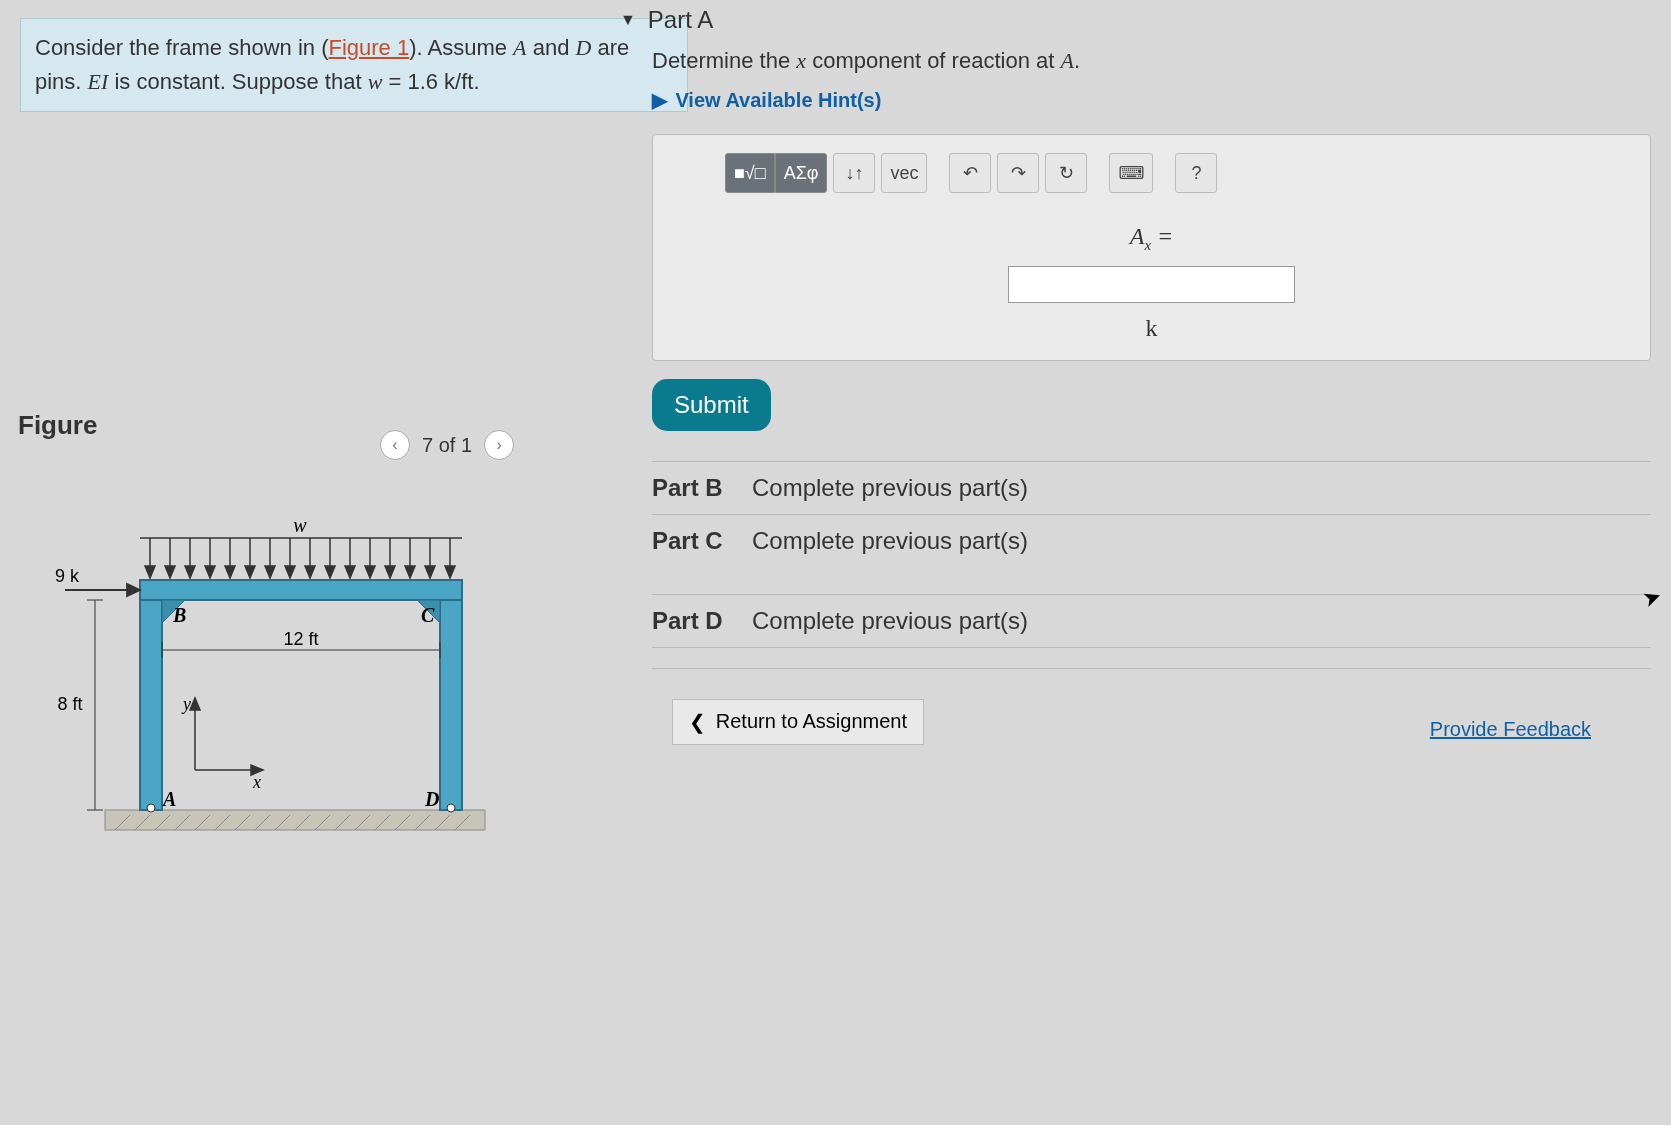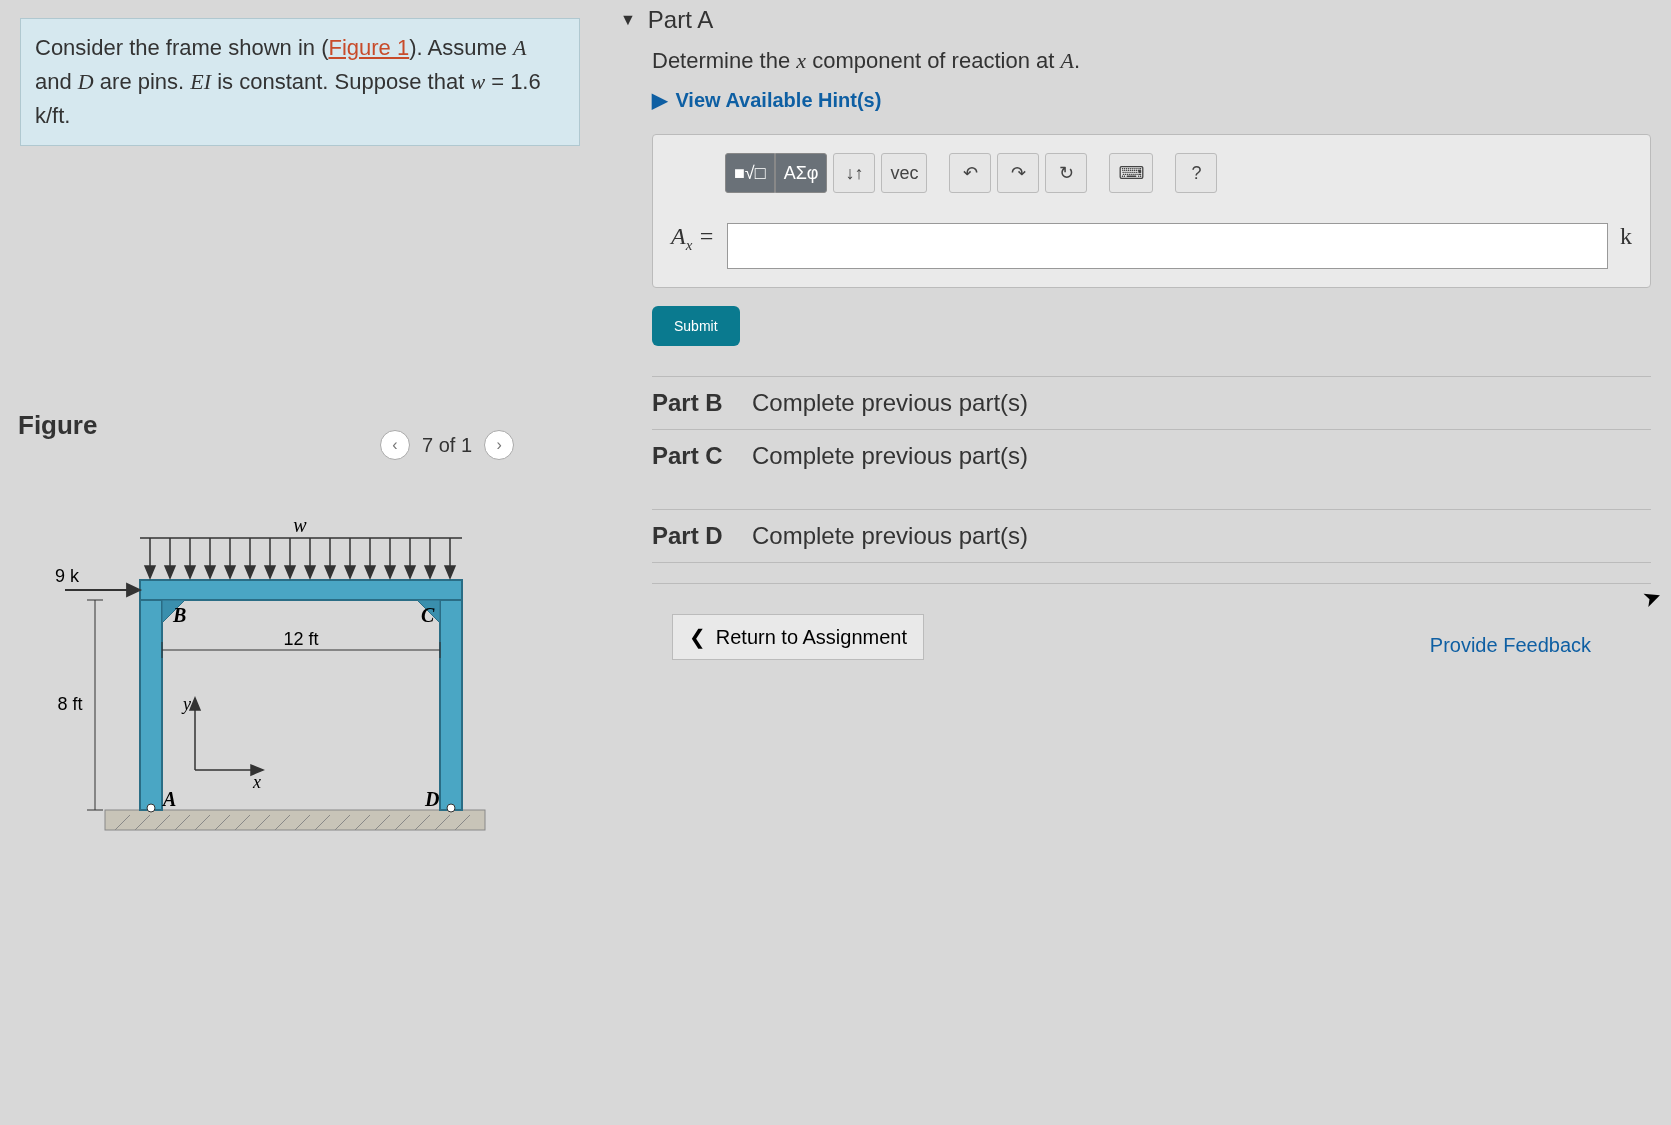--- a/index.html
+++ b/index.html
@@ -21,21 +21,21 @@
 }
 .right-col {
   position: absolute;
   left: 600px; top: 0;
   right: 0;
   height: 100%;
 }
 .problem-box {
   position: absolute;
   left: 20px; top: 18px;
-  width: 560px;
+  width: 668px;
   padding: 12px 14px;
   background: #d6e8ef;
   border: 1px solid #b0c8d0;
   line-height: 1.55;
   font-size: 22px;
 }
 .problem-box a { color: #c84b2a; text-decoration: underline; }
 .italic-var { font-style: italic; font-family: "Times New Roman", serif; }
 .figure-hdr {
   position: absolute;
@@ -112,21 +112,21 @@
   padding: 0 8px;
 }
 .tb-btn.light { background: #e6e6e6; color: #444; border: 1px solid #bbb; }
 .tb-group {
   display: flex;
 }
 .tb-group .tb-btn { border-radius: 0; }
 .tb-group .tb-btn:first-child { border-radius: 3px 0 0 3px; }
 .tb-group .tb-btn:last-child { border-radius: 0 3px 3px 0; }
 .input-row {
-  display: flex; gap: 12px;
+  display: flex; align-items: center; gap: 12px; flex-direction: column;
 }
 .lhs {
   font-family: "Times New Roman", serif;
   font-style: italic;
   font-size: 24px;
   white-space: nowrap;
 }
 .sub { font-size: 15px; font-style: italic; }
 .ans-input {
   flex: 1;
@@ -138,22 +138,22 @@
 }
 .unit {
   font-family: "Times New Roman", serif;
   font-size: 24px;
 }
 .submit-btn {
   background: #0a7a8f;
   color: #fff;
   border: none;
   padding: 12px 22px;
-  font-size: 14px;
-  border-radius: 6px;
+  font-size: 24px;
+  border-radius: 15px;
   cursor: pointer;
 }
 .part-row {
   display: flex;
   gap: 20px;
   font-size: 24px;
   padding: 12px 0;
   border-top: 1px solid #bbb;
 }
 .part-row .pl { font-weight: bold; min-width: 80px; }
@@ -166,21 +166,21 @@
   margin-top: 20px;
 }
 .return-btn {
   background: #e9e9e9;
   border: 1px solid #bbb;
   padding: 10px 16px;
   font-size: 20px;
   display: flex; align-items: center; gap: 10px;
   cursor: pointer;
 }
-.link { color: #0e5fa3; cursor: pointer; margin-top: 16px; }
+.link { color: #0e5fa3; text-decoration: underline; cursor: pointer; margin-top: 16px; }
 .cursor-arrow {
   position: absolute;
   right: 10px; top: 585px;
   font-size: 22px;
   color: #000;
   transform: rotate(-20deg);
 }
 </style>
 </head>
 <body>

